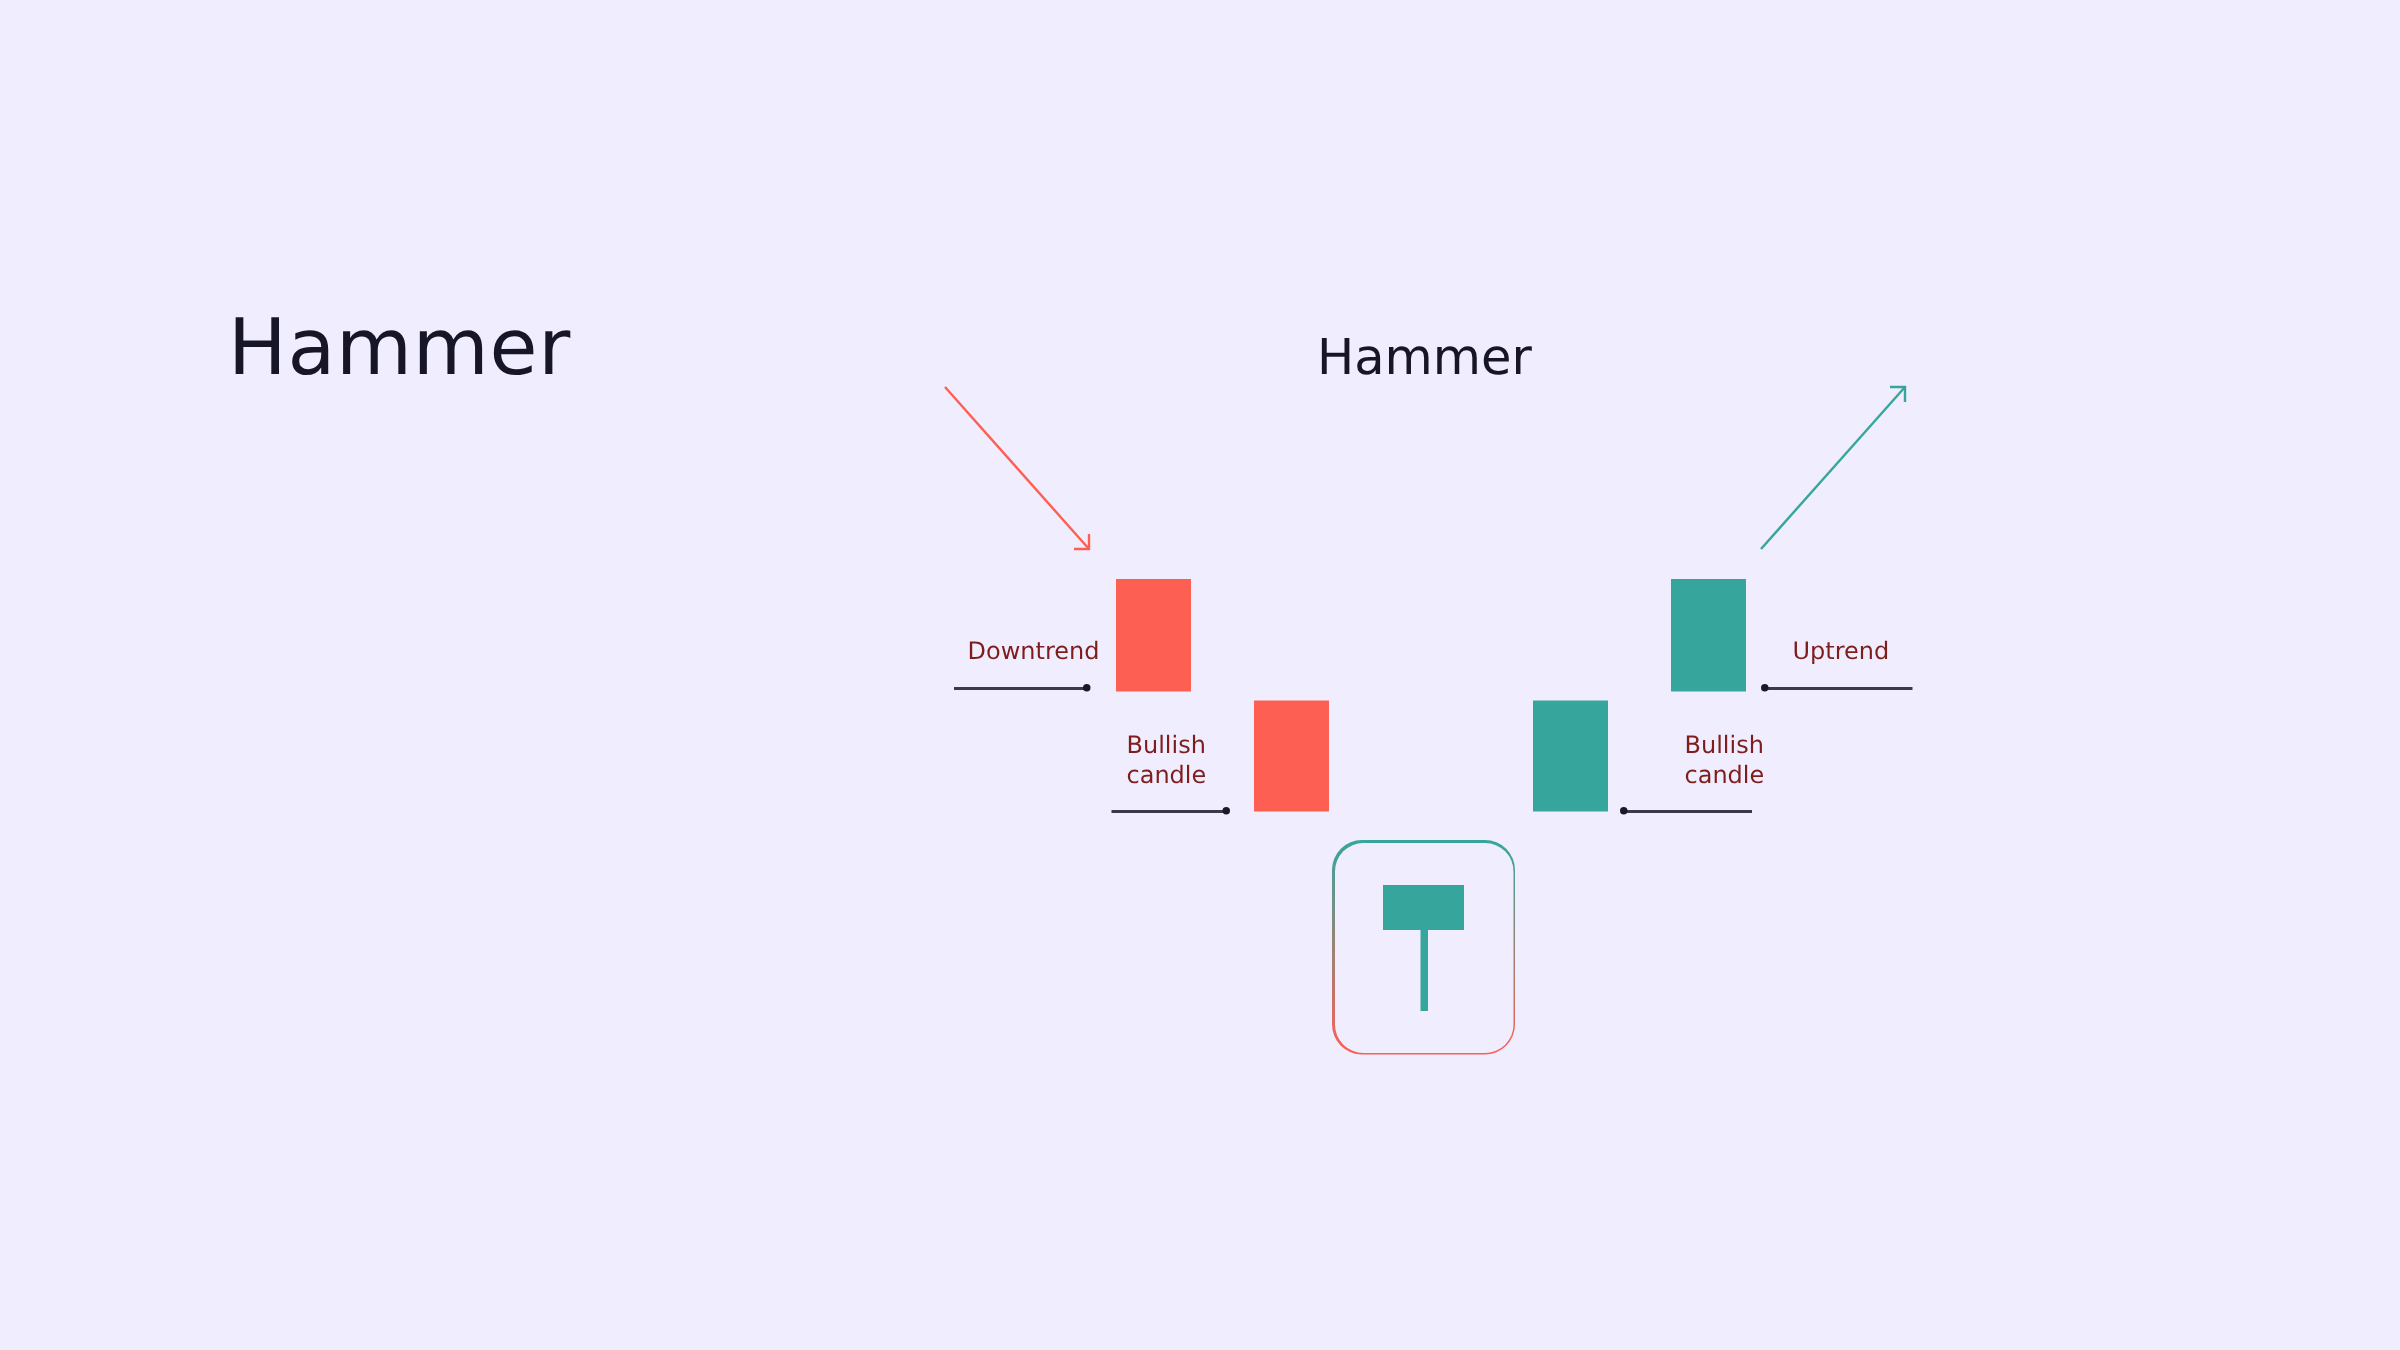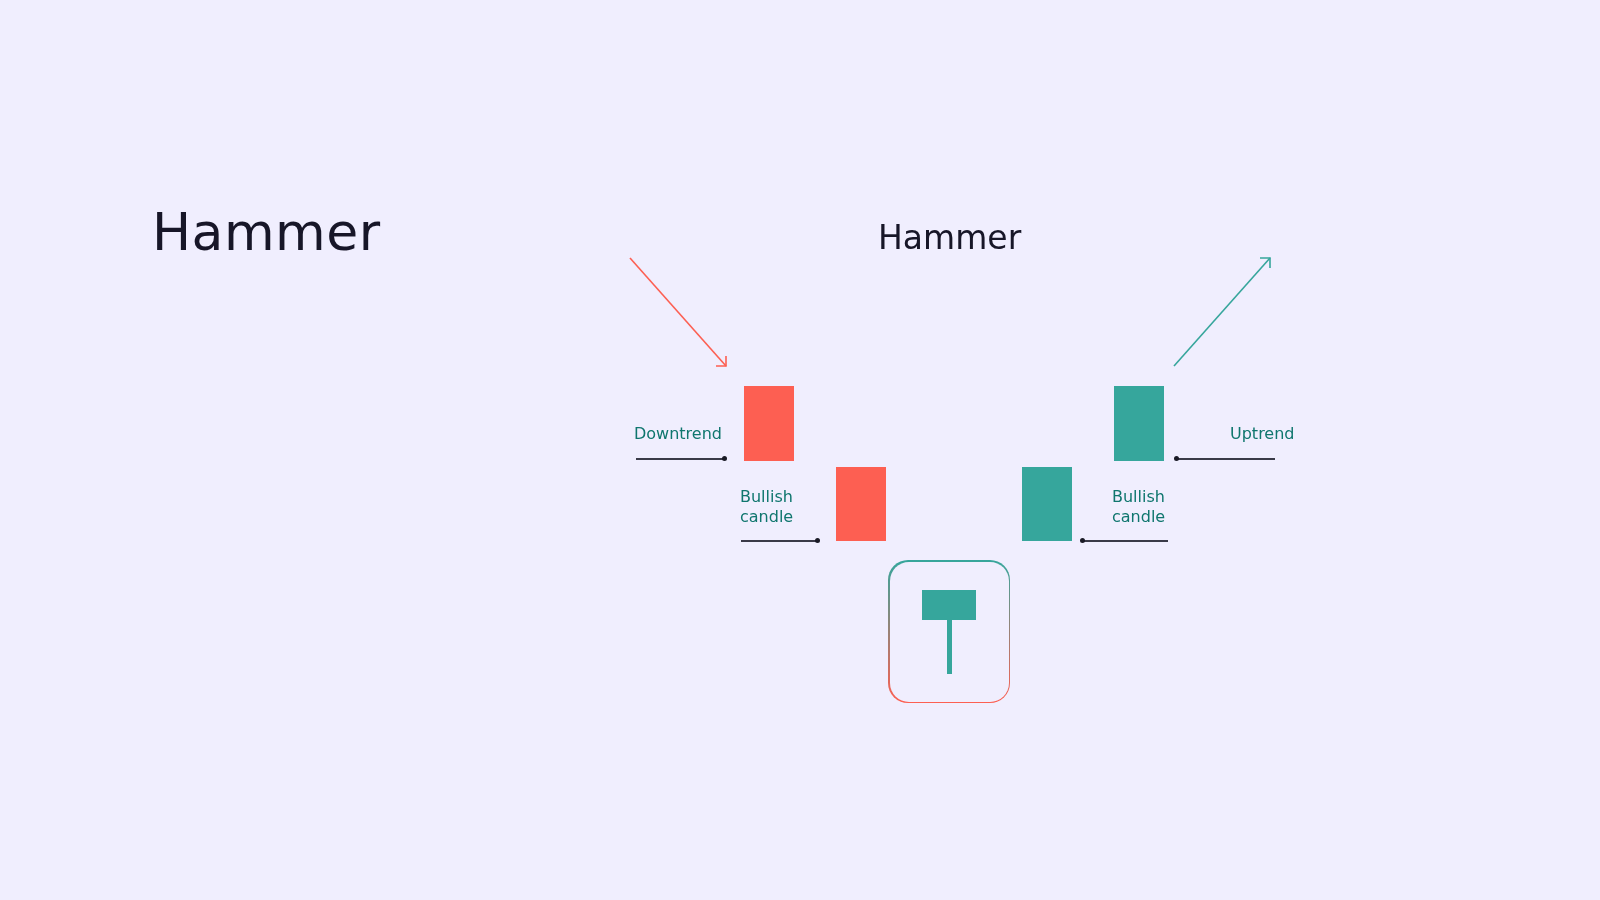--- a/index.html
+++ b/index.html
@@ -14,21 +14,21 @@
     position: absolute; left: 152px; top: 200px;
     font-size: 52px; line-height: 64px; font-weight: 400;
     color: #171628; letter-spacing: 0.5px;
   }
   .title span { display: block; }
   .diagram-title {
     position: absolute; left: 878px; top: 218px;
     font-size: 33px; line-height: 40px; color: #171628;
   }
   .label {
-    position: absolute; font-size: 16px; line-height: 20px; color: #0f766e;
+    position: absolute; font-size: 16px; line-height: 20px; color: #7f1d1d; margin-left: 11px;
   }
   .candle { position: absolute; }
   .red { background: #fd5f52; }
   .teal { background: #36a69c; }
   .hline {
     position: absolute; height: 1.5px; background: #3a3a48;
   }
   .dot {
     position: absolute; width: 5px; height: 5px; border-radius: 50%;
     background: #1a1a26;
@@ -75,21 +75,21 @@
 </div>
 <div class="hline" style="left:741px; top:540px; width:77px;"></div>
 <div class="dot" style="left:815px; top:538px;"></div>
 
 <div class="candle red" style="left:744px; top:386px; width:50px; height:75px;"></div>
 <div class="candle red" style="left:836px; top:467px; width:50px; height:74px;"></div>
 
 <div class="candle teal" style="left:1022px; top:467px; width:50px; height:74px;"></div>
 <div class="candle teal" style="left:1114px; top:386px; width:50px; height:75px;"></div>
 
-<div class="label" style="left:1230px; top:424px;">Uptrend</div>
+<div class="label" style="left:1184px; top:424px;">Uptrend</div>
 <div class="hline" style="left:1176px; top:458px; width:99px;"></div>
 <div class="dot" style="left:1174px; top:456px;"></div>
 
 <div class="label" style="left:1112px; top:487px;">
   <div>Bullish</div>
   <div>candle</div>
 </div>
 <div class="hline" style="left:1082px; top:540px; width:86px;"></div>
 <div class="dot" style="left:1080px; top:538px;"></div>
 

